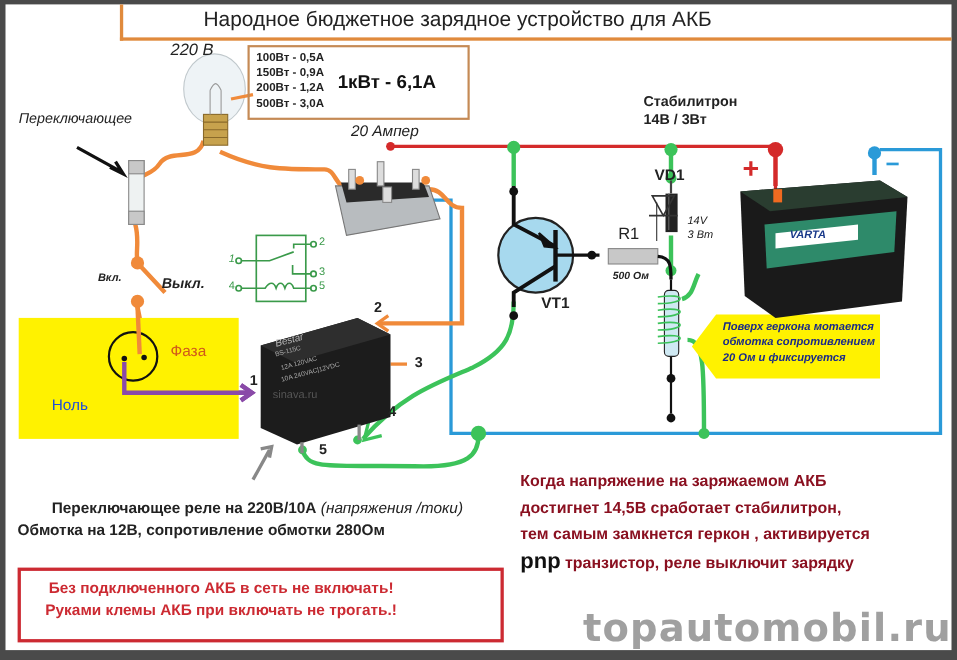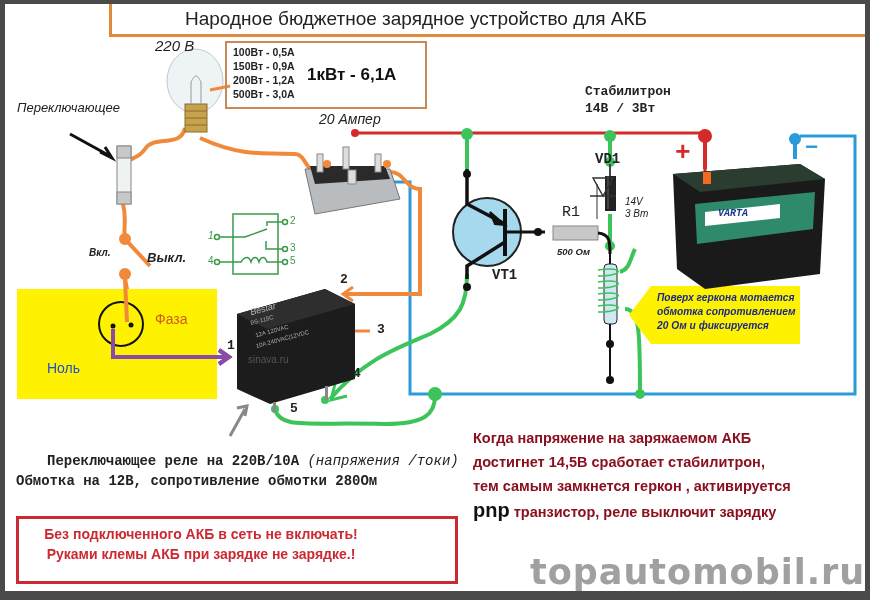--- a/index.html
+++ b/index.html
@@ -6,21 +6,21 @@
   body { width: 870px; height: 600px; background: #4a4a4a; overflow: hidden; position: relative; font-family: "Liberation Sans", sans-serif; }
   #canvas { position: absolute; left: 5px; top: 4px; width: 860px; height: 587px; background: #ffffff; overflow: hidden; }
   .abs { position: absolute; }
   .title-box { left: 104px; top: -4px; width: 760px; height: 34px; border-left: 3px solid #e08a3c; border-bottom: 3px solid #e08a3c; }
   .title-text { left: 180px; top: 4px; font-size: 19px; color: #222; white-space: nowrap; }
   .lamp-box { left: 220px; top: 37px; width: 198px; height: 64px; border: 2px solid #c58a55; }
   .lamp-list { left: 228px; top: 41px; font-size: 10.5px; font-weight: bold; color: #222; line-height: 14px; }
   .lamp-big { left: 302px; top: 61px; font-size: 17px; font-weight: bold; color: #111; white-space: nowrap; }
   .v220 { left: 150px; top: 33px; font-size: 15px; font-style: italic; color: #222; }
   .lbl-it { font-style: italic; color: #222; font-size: 13px; white-space: nowrap; }
-  .lbl-b { font-weight: bold; color: #222; white-space: nowrap; font-family: Liberation Mono, monospace; }
+  .lbl-b { font-weight: bold; color: #222; white-space: nowrap; }
   .yellow-box { left: 12px; top: 285px; width: 200px; height: 110px; background: #fff200; }
   .warn-box { left: 11px; top: 512px; width: 436px; height: 62px; border: 3px solid #cc2a32; }
   .warn-text { left: 11px; width: 370px; text-align: center; color: #cc2a32; font-weight: bold; font-size: 14px; }
   .info-text { left: 468px; font-size: 14.5px; font-weight: bold; color: #8a1020; white-space: nowrap; }
   .callout-text { left: 652px; top: 287px; font-size: 10.2px; font-weight: bold; font-style: italic; color: #1a2a88; line-height: 14px; white-space: nowrap; }
   .watermark { left: 525px; top: 548px; font-size: 35px; font-weight: bold; color: #a0a0a0; letter-spacing: 1px; font-family: "DejaVu Sans", sans-serif; white-space: nowrap; }
   svg { position: absolute; left: 0; top: 0; }
 </style>
 </head>
 <body>
@@ -231,21 +231,21 @@
     <div>20 Ом  и фиксируется</div>
   </div>
 
   <div class="abs lbl-b" style="left:11px;top:449px;font-size:14px;margin-left:31px;">
     <span>Переключающее реле  на 220В/10А </span><span style="font-weight:normal;font-style:italic;">(напряжения /токи)</span>
   </div>
   <div class="abs lbl-b" style="left:11px;top:469px;font-size:14px;">Обмотка на 12В, сопротивление обмотки 280Ом</div>
 
   <div class="abs warn-box"></div>
   <div class="abs warn-text" style="top:522px;">Без подключенного АКБ в сеть не включать!</div>
-  <div class="abs warn-text" style="top:542px;">Руками клемы АКБ при зарядке не зарядке.!</div>
+  <div class="abs warn-text" style="top:542px;">Руками клемы АКБ при включать не трогать.!</div>
 
   <div class="abs info-text" style="top:426px;">Когда напряжение на заряжаемом АКБ</div>
   <div class="abs info-text" style="top:450px;">достигнет 14,5В сработает стабилитрон,</div>
   <div class="abs info-text" style="top:495px;">
     <span style="color:#111;font-size:20px;">pnp</span><span>  транзистор, реле выключит зарядку</span>
   </div>
   <div class="abs info-text" style="top:474px;">тем самым замкнется геркон , активируется</div>
 
   <div class="abs watermark">topautomobil.ru</div>
 </div>

